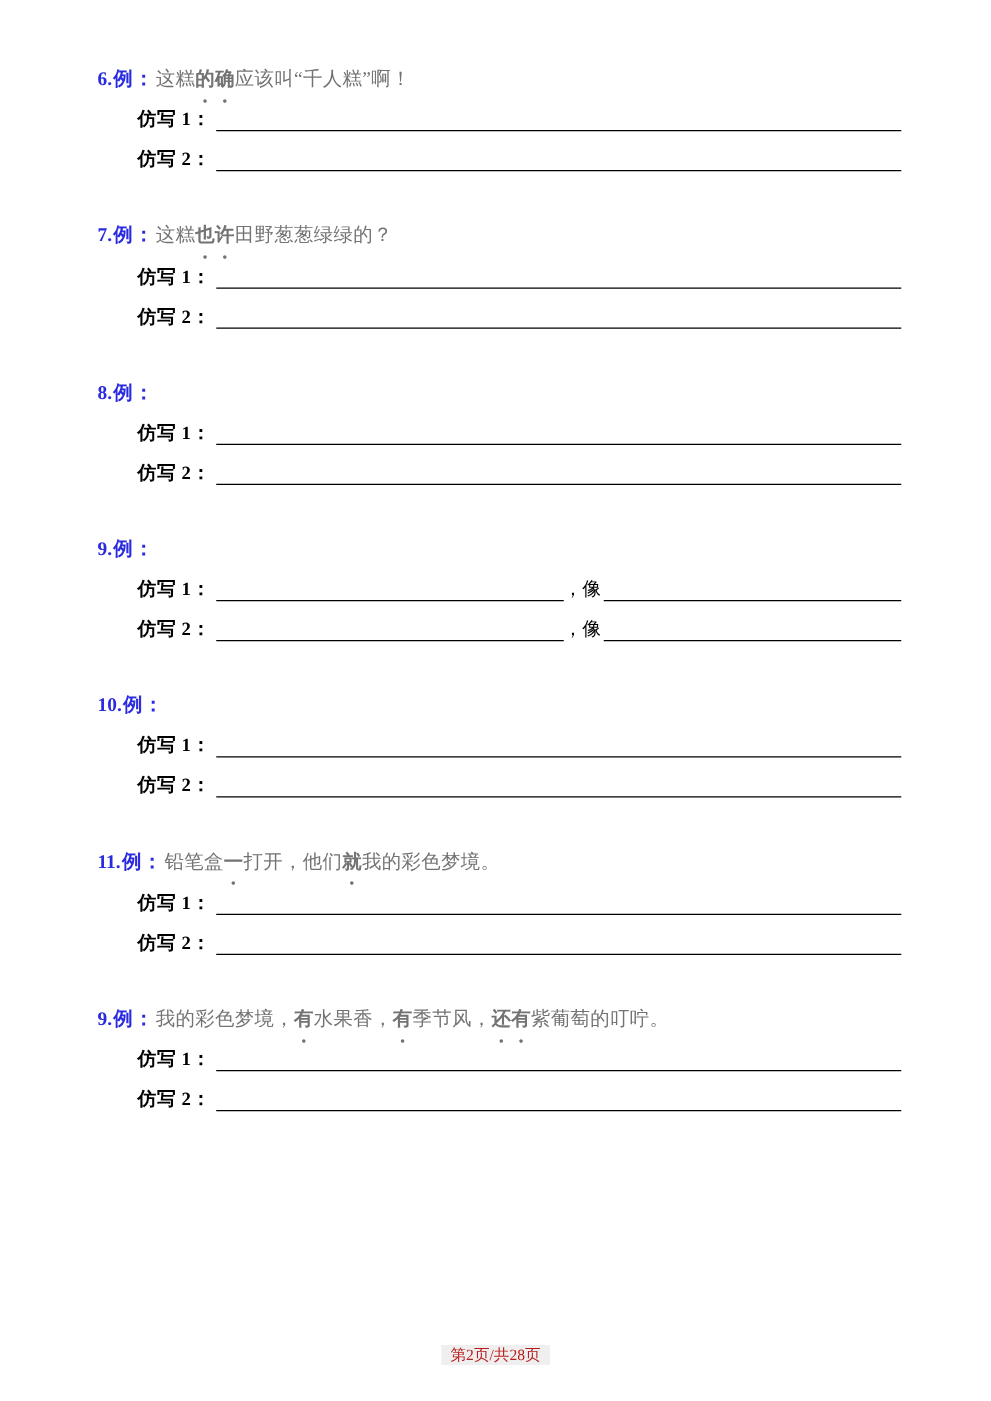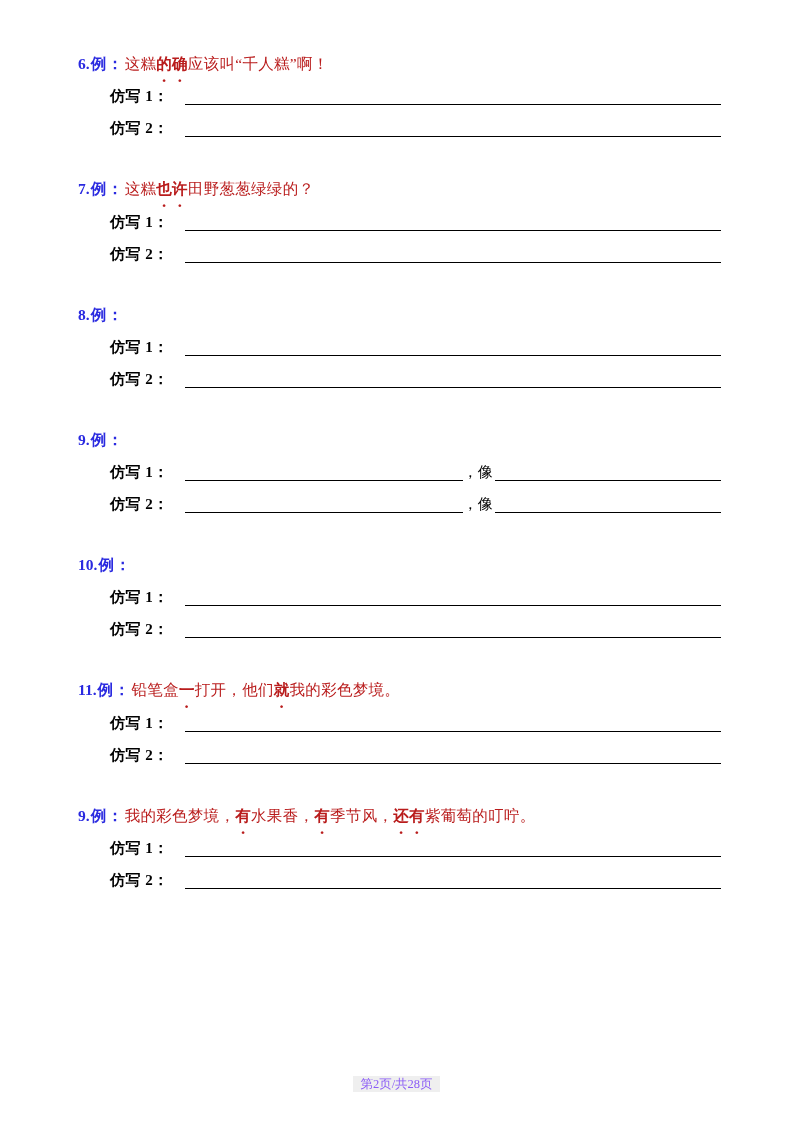--- a/index.html
+++ b/index.html
@@ -39,21 +39,21 @@
     font-family: "Liberation Serif", serif;
     white-space: nowrap;
     margin-right: 1px;
   }
   .ex-colon {
     color: #2a2ae0;
     font-weight: bold;
     margin-right: 2px;
   }
   .ex-text {
-    color: #b91c1c;
+    color: #737373;
     letter-spacing: 0.3px;
   }
   .em {
     position: relative;
     font-weight: bold;
   }
   .em::after {
     content: "·";
     position: absolute;
     left: 50%;
@@ -67,21 +67,21 @@
     display: flex;
     align-items: flex-end;
     margin-bottom: 14px;
     padding-left: 38px;
     font-size: 15px;
   }
   .answer-label {
     white-space: nowrap;
     font-weight: bold;
     letter-spacing: 0.5px;
-    margin-right: 16px;
+    margin-right: 4px;
     line-height: 1.2;
     font-family: "Liberation Serif", serif;
   }
   .blank {
     flex: 1;
     border-bottom: 1px solid #000000;
     height: 17px;
   }
   .blank.short {
     flex: 0 0 278px;
@@ -95,21 +95,21 @@
   .group-gap {
     height: 18px;
   }
   .footer {
     position: absolute;
     left: 0;
     right: 0;
     bottom: 28px;
     text-align: center;
     font-size: 12.5px;
-    color: #8b5cf6;
+    color: #b91c1c;
   }
   .footer span {
     background: #efefef;
     padding: 1px 7px;
   }
 </style>
 </head>
 <body>
 
 <div class="page">

